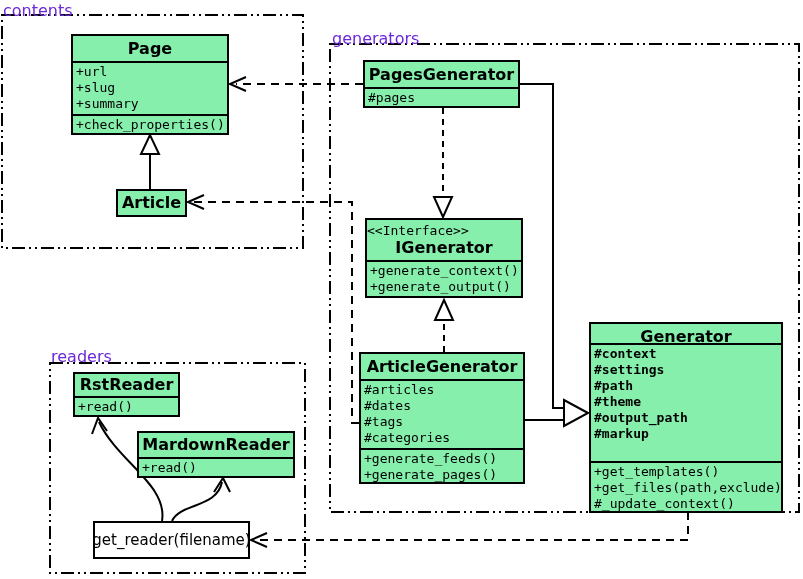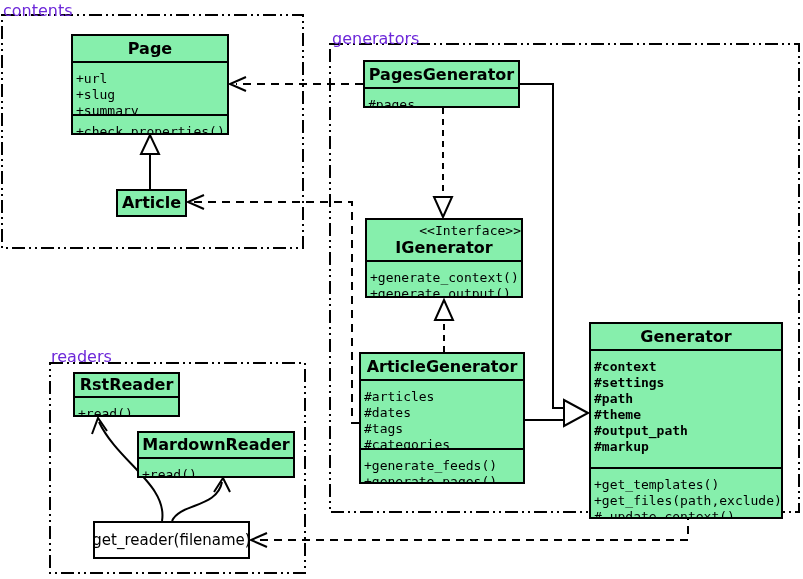--- a/index.html
+++ b/index.html
@@ -6,23 +6,23 @@
   html,body { background:#ffffff; }
   body { font-family:"DejaVu Sans", sans-serif; color:#000; }
   #canvas { position:relative; width:803px; height:579px; background:#ffffff; overflow:hidden; }
 
   svg.connectors { position:absolute; left:0; top:0; width:803px; height:579px; z-index:1; }
 
   .pkg-label { position:absolute; font-size:16px; line-height:19px; color:#6d28d9; z-index:3; white-space:nowrap; }
 
   .uml-class { position:absolute; background:#86efac; border:2px solid #000; z-index:2; }
   .uml-title { font-weight:bold; font-size:16px; text-align:center; font-family:"DejaVu Sans", sans-serif; overflow:hidden; }
-  .compartment { border-top:2px solid #000; padding:8px 3px; overflow:hidden; }
+  .compartment { border-top:2px solid #000; padding:1px 3px; overflow:hidden; }
   .member { font-family:"DejaVu Sans Mono", monospace; font-size:13px; line-height:16px; white-space:pre; }
-  .stereo { font-family:"DejaVu Sans Mono", monospace; font-weight:normal; font-size:13px; line-height:15px; text-align:right; }
+  .stereo { font-family:"DejaVu Sans Mono", monospace; font-weight:normal; font-size:13px; line-height:15px; text-align:left; }
   .plain-box { position:absolute; background:#ffffff; border:2px solid #000; z-index:2;
                display:flex; align-items:center; justify-content:center; font-size:15px; }
 </style>
 </head>
 <body>
 
 <div id="canvas">
 
   <svg class="connectors" viewBox="0 0 803 579" fill="none" stroke="#000" stroke-width="2">
 
@@ -105,21 +105,21 @@
       <div class="member">#tags</div>
       <div class="member">#categories</div>
     </div>
     <div class="compartment" style="height:34px;">
       <div class="member">+generate_feeds()</div>
       <div class="member">+generate_pages()</div>
     </div>
   </div>
 
   <div class="uml-class" style="left:589px; top:322px; width:194px;">
-    <div class="uml-title" style="height:25px; line-height:25px;">Generator</div>
+    <div class="uml-title" style="height:19px; line-height:25px;">Generator</div>
     <div class="compartment" style="height:118px;font-weight:bold;">
       <div class="member">#context</div>
       <div class="member">#settings</div>
       <div class="member">#path</div>
       <div class="member">#theme</div>
       <div class="member">#output_path</div>
       <div class="member">#markup</div>
     </div>
     <div class="compartment" style="height:50px;">
       <div class="member">+get_templates()</div>

